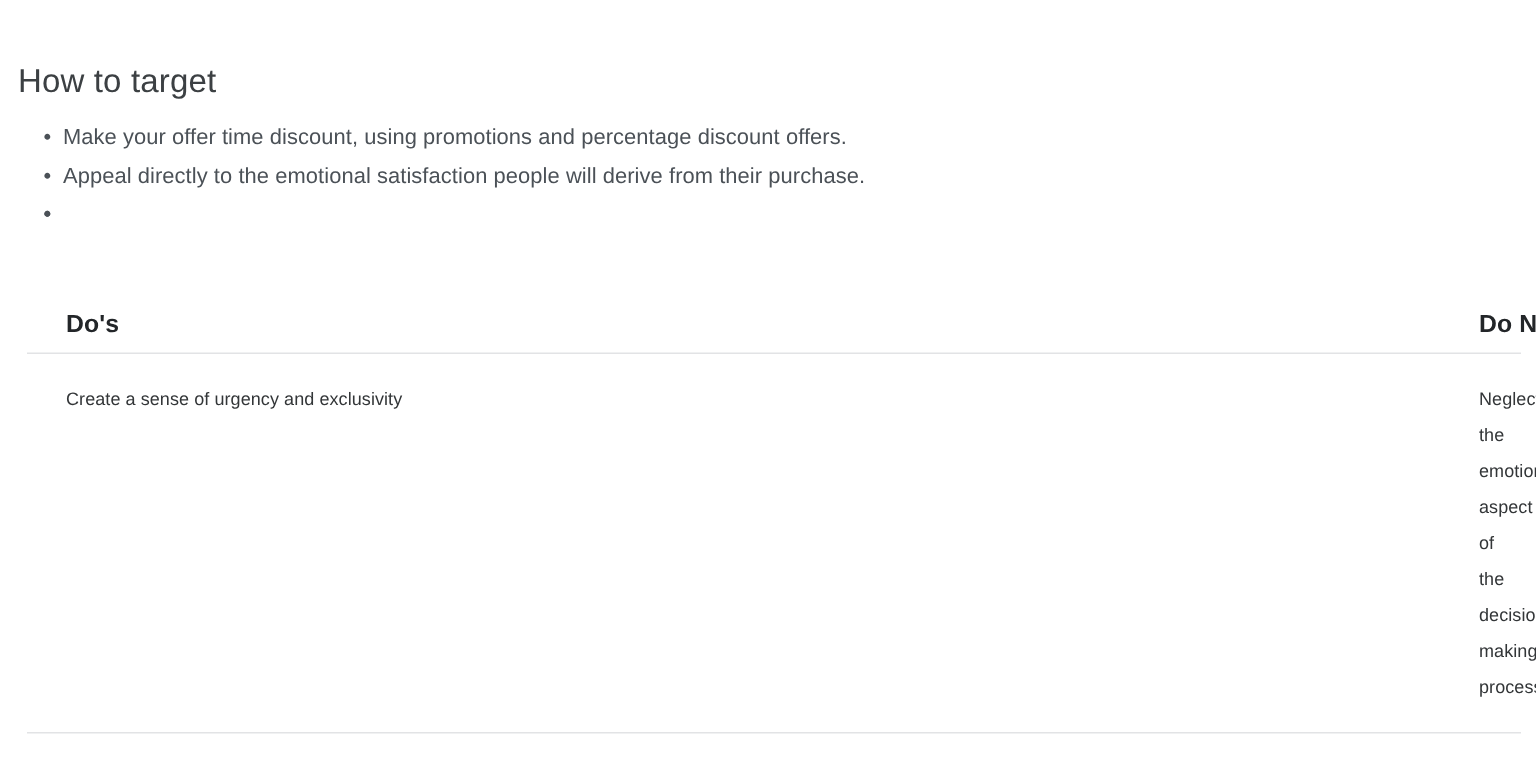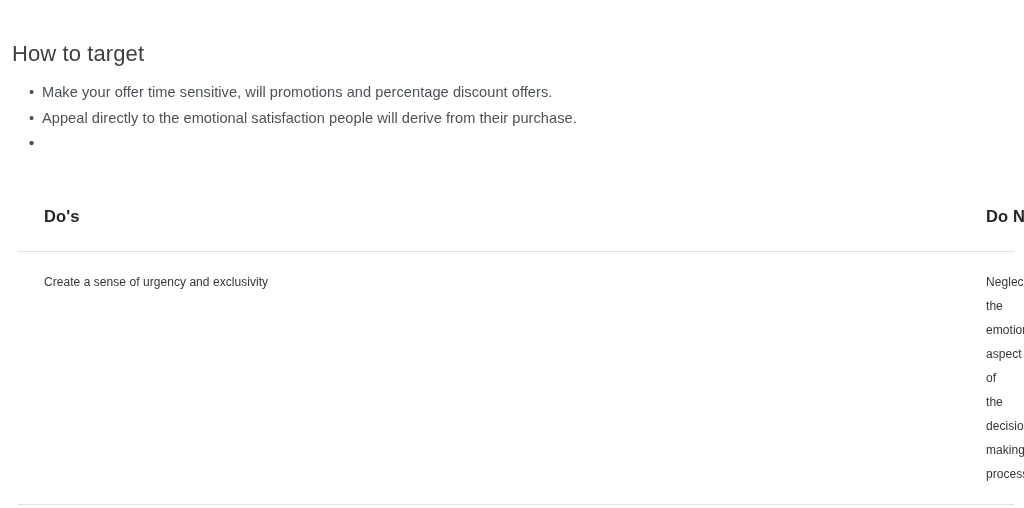--- a/index.html
+++ b/index.html
@@ -71,21 +71,21 @@
     width: 996px;
     border-collapse: collapse;
     table-layout: fixed;
   }
   .dos-table col.col-dos   { width: 484px; }
   .dos-table col.col-donts { width: 512px; }
 
   .dos-table th {
     text-align: left;
     vertical-align: bottom;
-    padding: 0 0 24px 26px;
+    padding: 0 0 8px 26px;
     font-size: 16.5px;
     line-height: 22px;
     font-weight: 700;
     color: #232629;
     letter-spacing: 0.1px;
     border-bottom: 1px solid #e2e3e5;
     white-space: nowrap;
   }
   .dos-table th.th-donts { padding-left: 484px; }
 
@@ -114,21 +114,21 @@
 </head>
 <body>
 
 <div class="page">
 
   <h2 class="section-title">How to target</h2>
 
   <ul class="bullet-list">
     <li class="bullet-item">
       <span class="bullet-dot">•</span>
-      <span>Make your offer time sensitive, will promotions and percentage discount offers.</span>
+      <span>Make your offer time discount, using promotions and percentage discount offers.</span>
     </li>
     <li class="bullet-item">
       <span class="bullet-dot">•</span>
       <span>Appeal directly to the emotional satisfaction people will derive from their purchase.</span>
     </li>
     <li class="bullet-item">
       <span class="bullet-dot">•</span>
     </li>
     <li class="bullet-item">
       <span class="bullet-dot">•</span>

